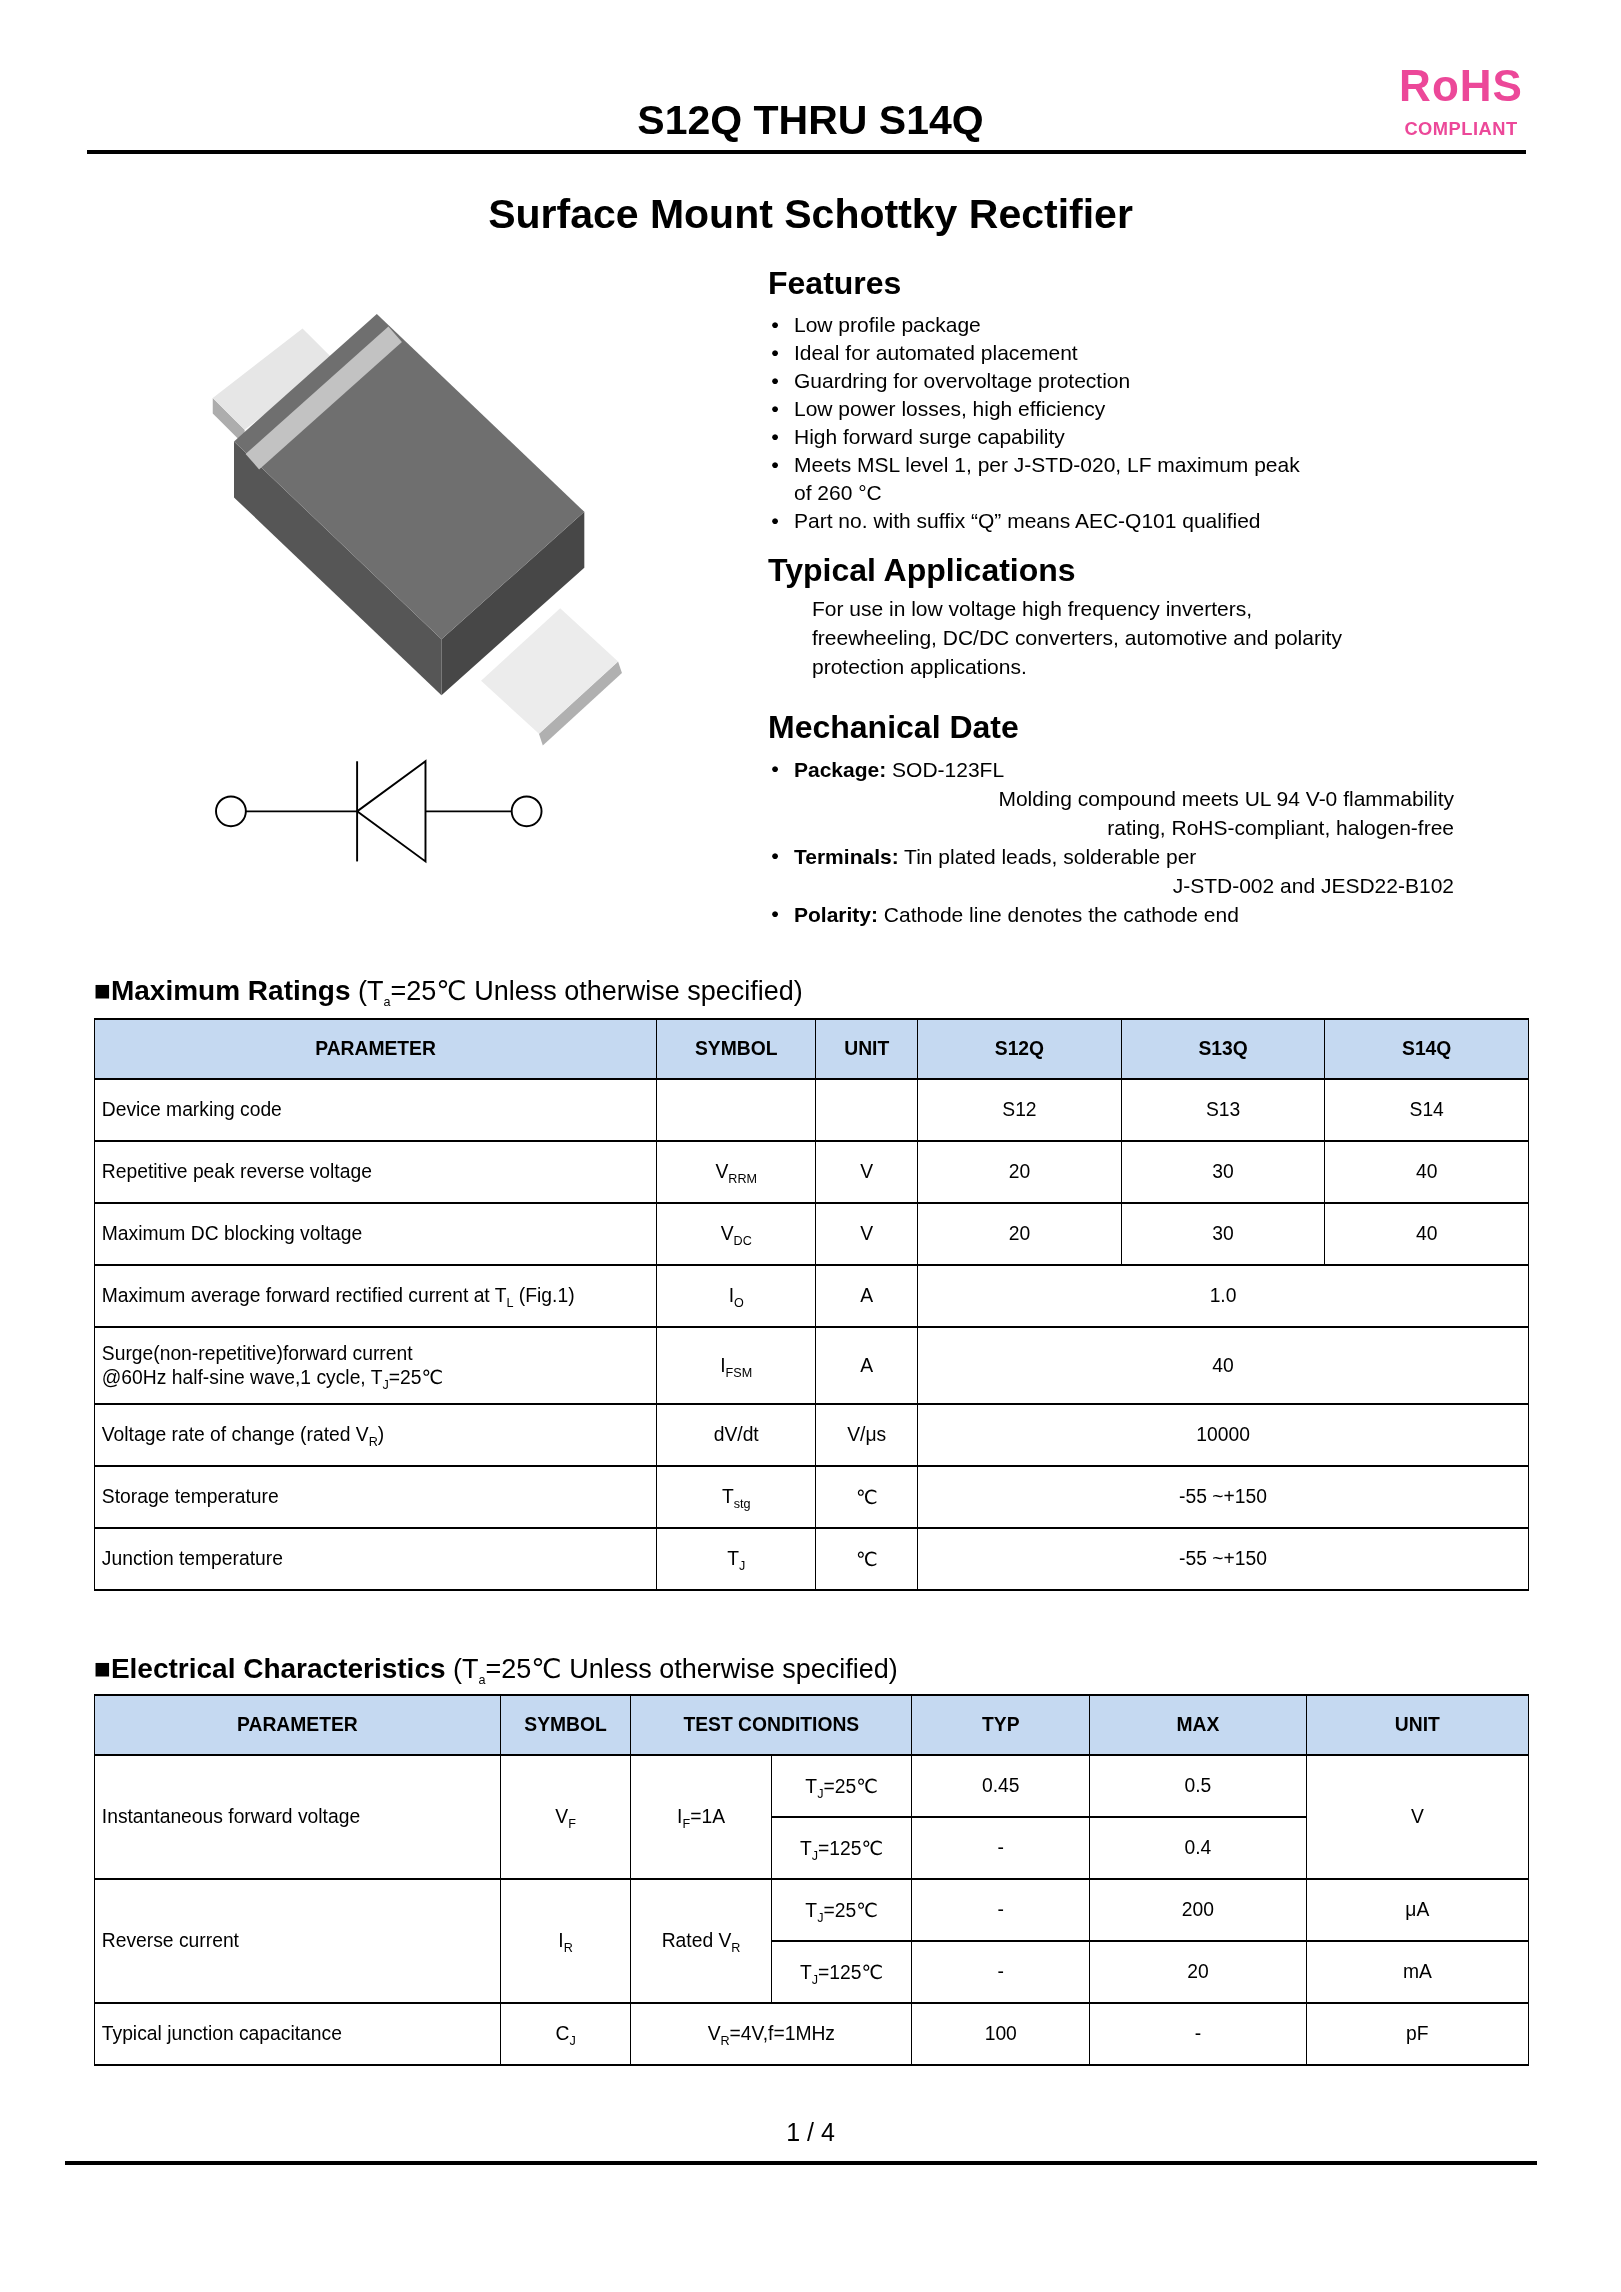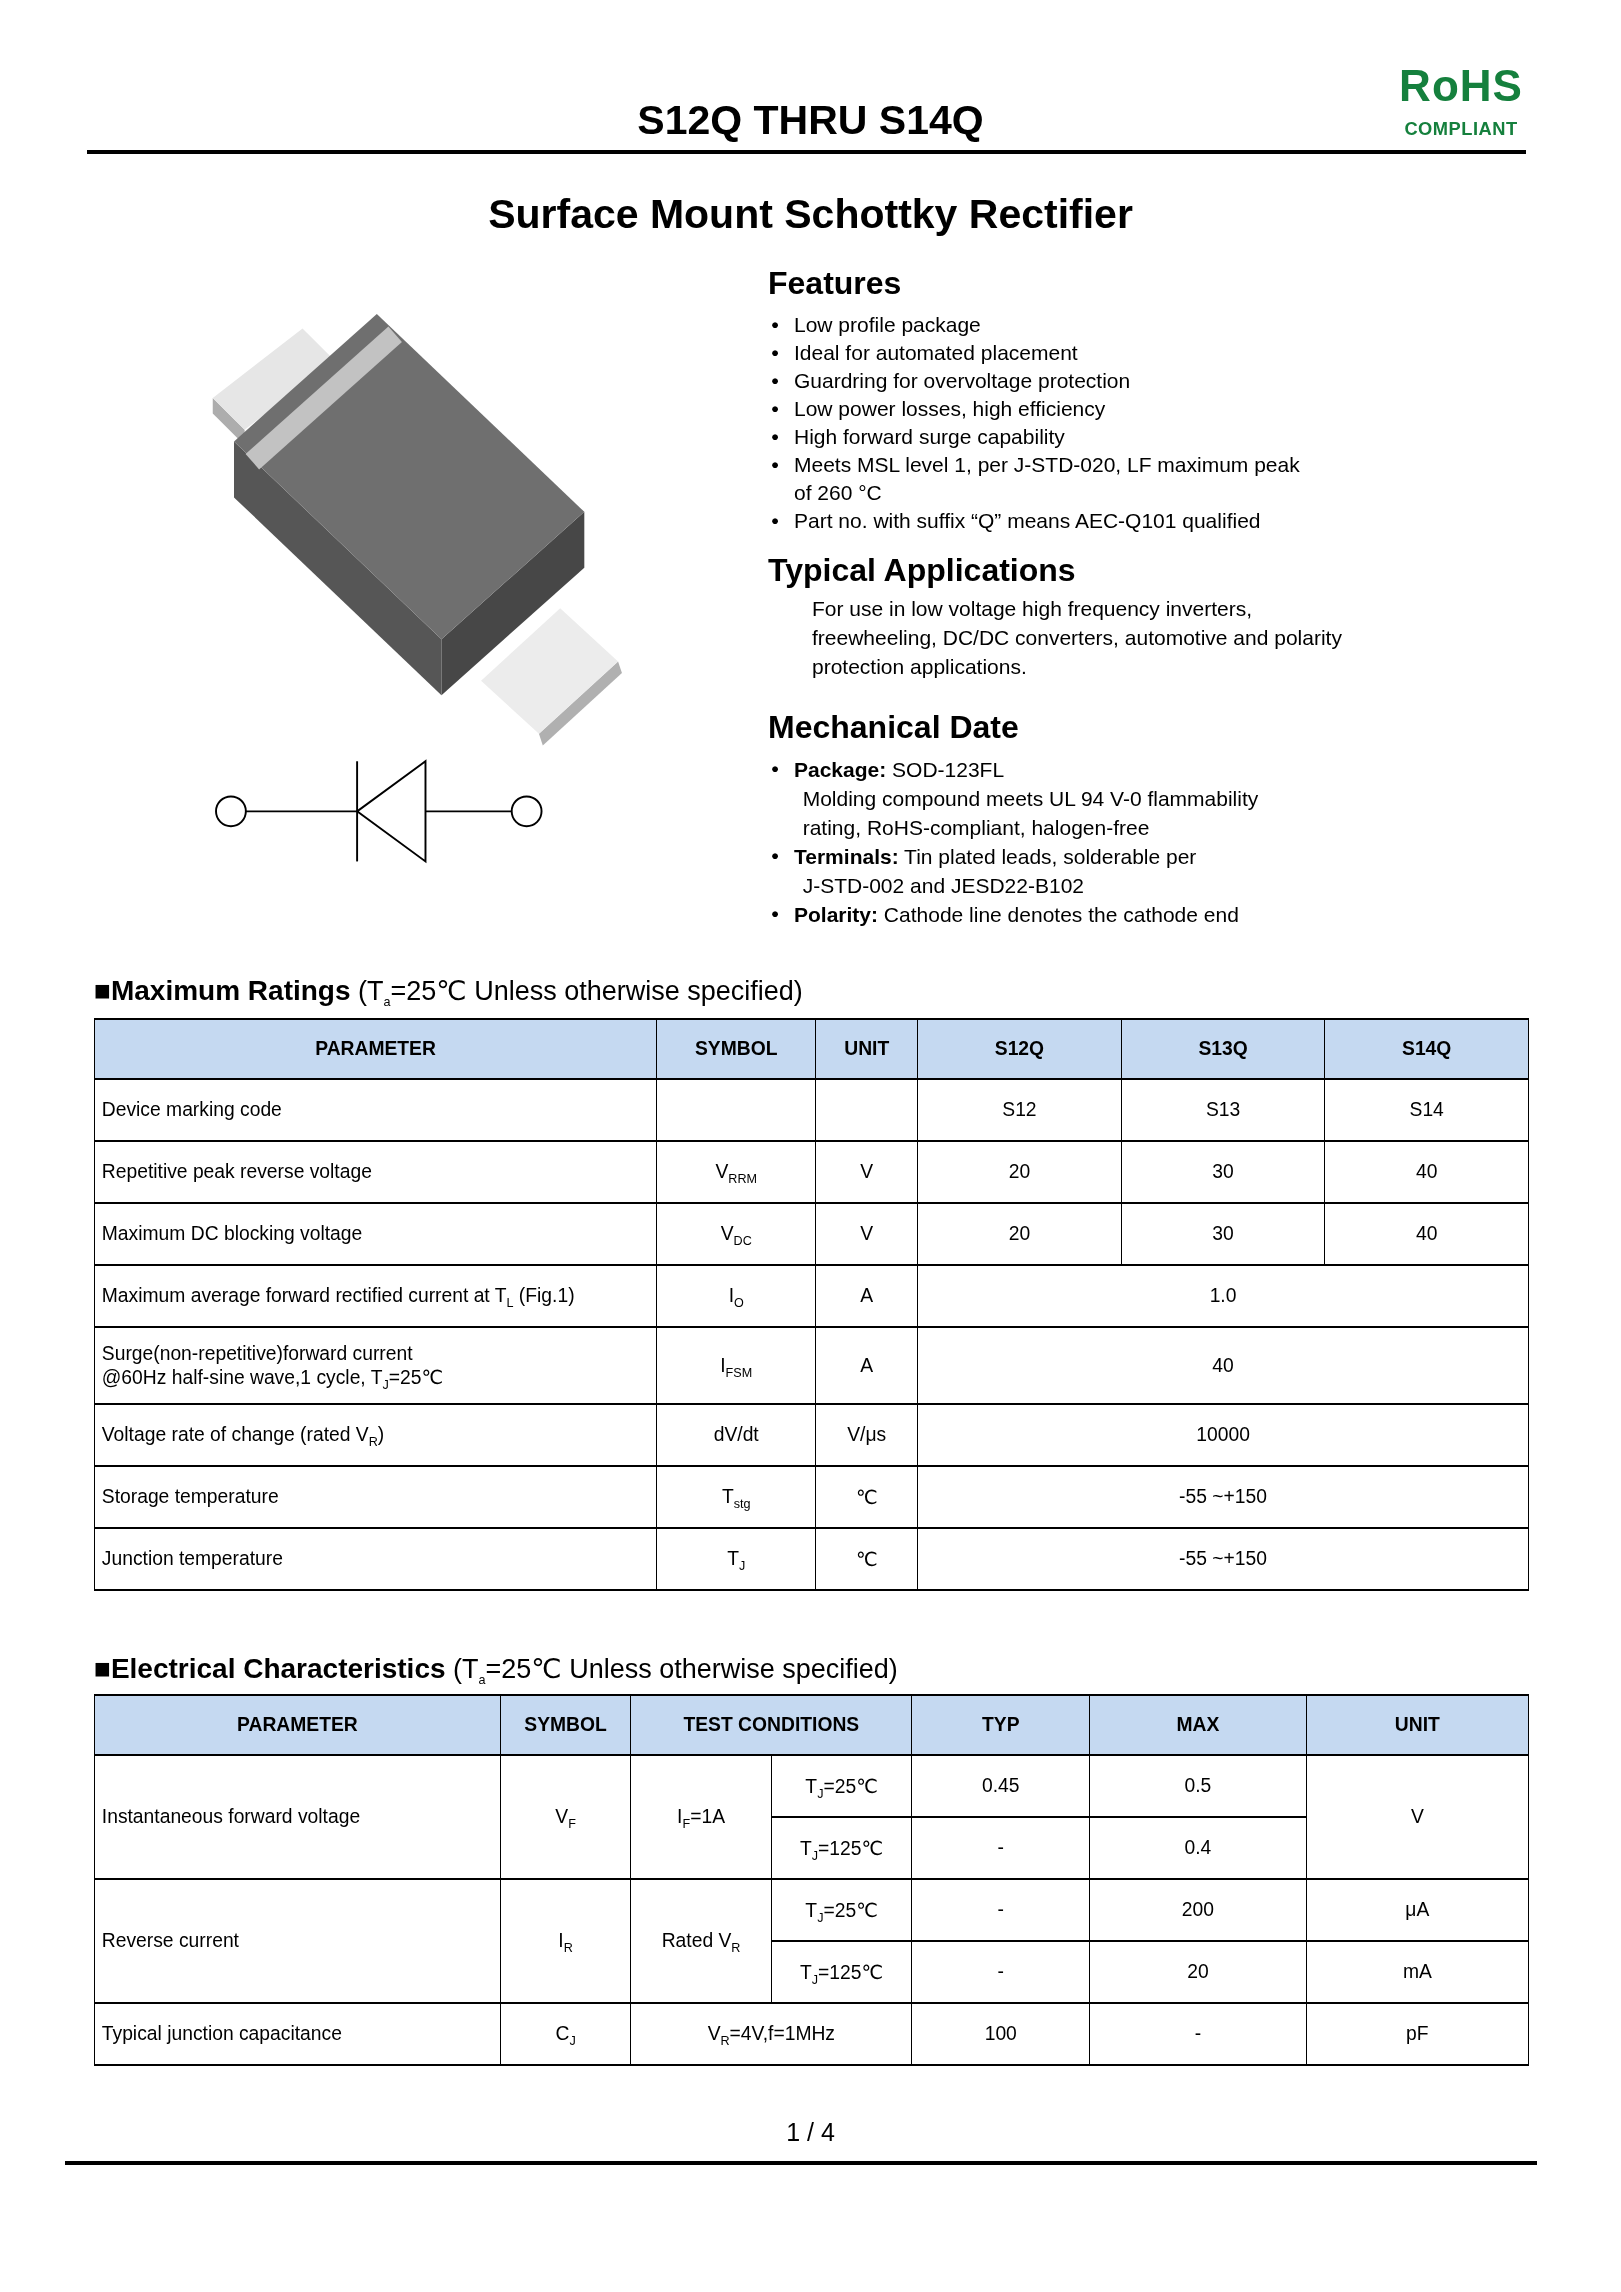--- a/index.html
+++ b/index.html
@@ -25,21 +25,21 @@
   .sec{position:absolute;left:768px;width:686px;}
   .sec h3{margin:0;font-size:32px;font-weight:bold;line-height:1.1;}
   .sec-features{top:266px;}
   .sec-apps{top:553px;}
   .sec-mech{top:710px;}
   .blist{list-style:none;margin:9.7px 0 0 0;padding:0;}
   .blist li{position:relative;padding-left:26px;font-size:21px;line-height:28px;
     white-space:pre-line;}
   .blist .bullet{position:absolute;left:2.9px;top:0;font-size:13.5px;line-height:28px;}
   .blist .blabel{font-weight:bold;}
-  .cont-lines{white-space:pre-line;padding-left:8.7px;}
+  .cont-lines{white-space:pre-line;padding-left:8.7px;text-align:right;}
   .apps-text{margin:6px 0 0 0;padding-left:44px;font-size:21px;line-height:29px;
     white-space:pre-line;}
   .sec-mech .blist li{line-height:29px;}
   
   .tbl-heading{position:absolute;left:94px;white-space:nowrap;}
   .tbl-heading .hb{font-size:28px;font-weight:bold;}
   .tbl-heading .hr2{font-size:27px;font-weight:normal;}
   #max-heading{top:975px;}
   #elec-heading{top:1653px;}
   
@@ -65,21 +65,21 @@
     font-size:25px;}
   .hrule.bottom{top:2161px;left:65px;width:1472px;height:3.9px;}
 </style>
 </head>
 <body>
 
 <div class="page">
 
   <div class="part-title">S12Q THRU S14Q</div>
 
-  <div class="rohs" style="color: #15803d;">
+  <div class="rohs" style="color: #ec4899;">
     <div class="rohs-main">RoHS</div>
     <div class="rohs-sub">COMPLIANT</div>
   </div>
 
   <div class="hrule top"></div>
 
   <div class="doc-title">Surface Mount Schottky Rectifier</div>
 
   <svg class="pkg-svg" width="579" height="483" viewBox="0 0 600 500">
     <polygon points="35,122 68,155 68,171 35,138" fill="#adadad"></polygon>

